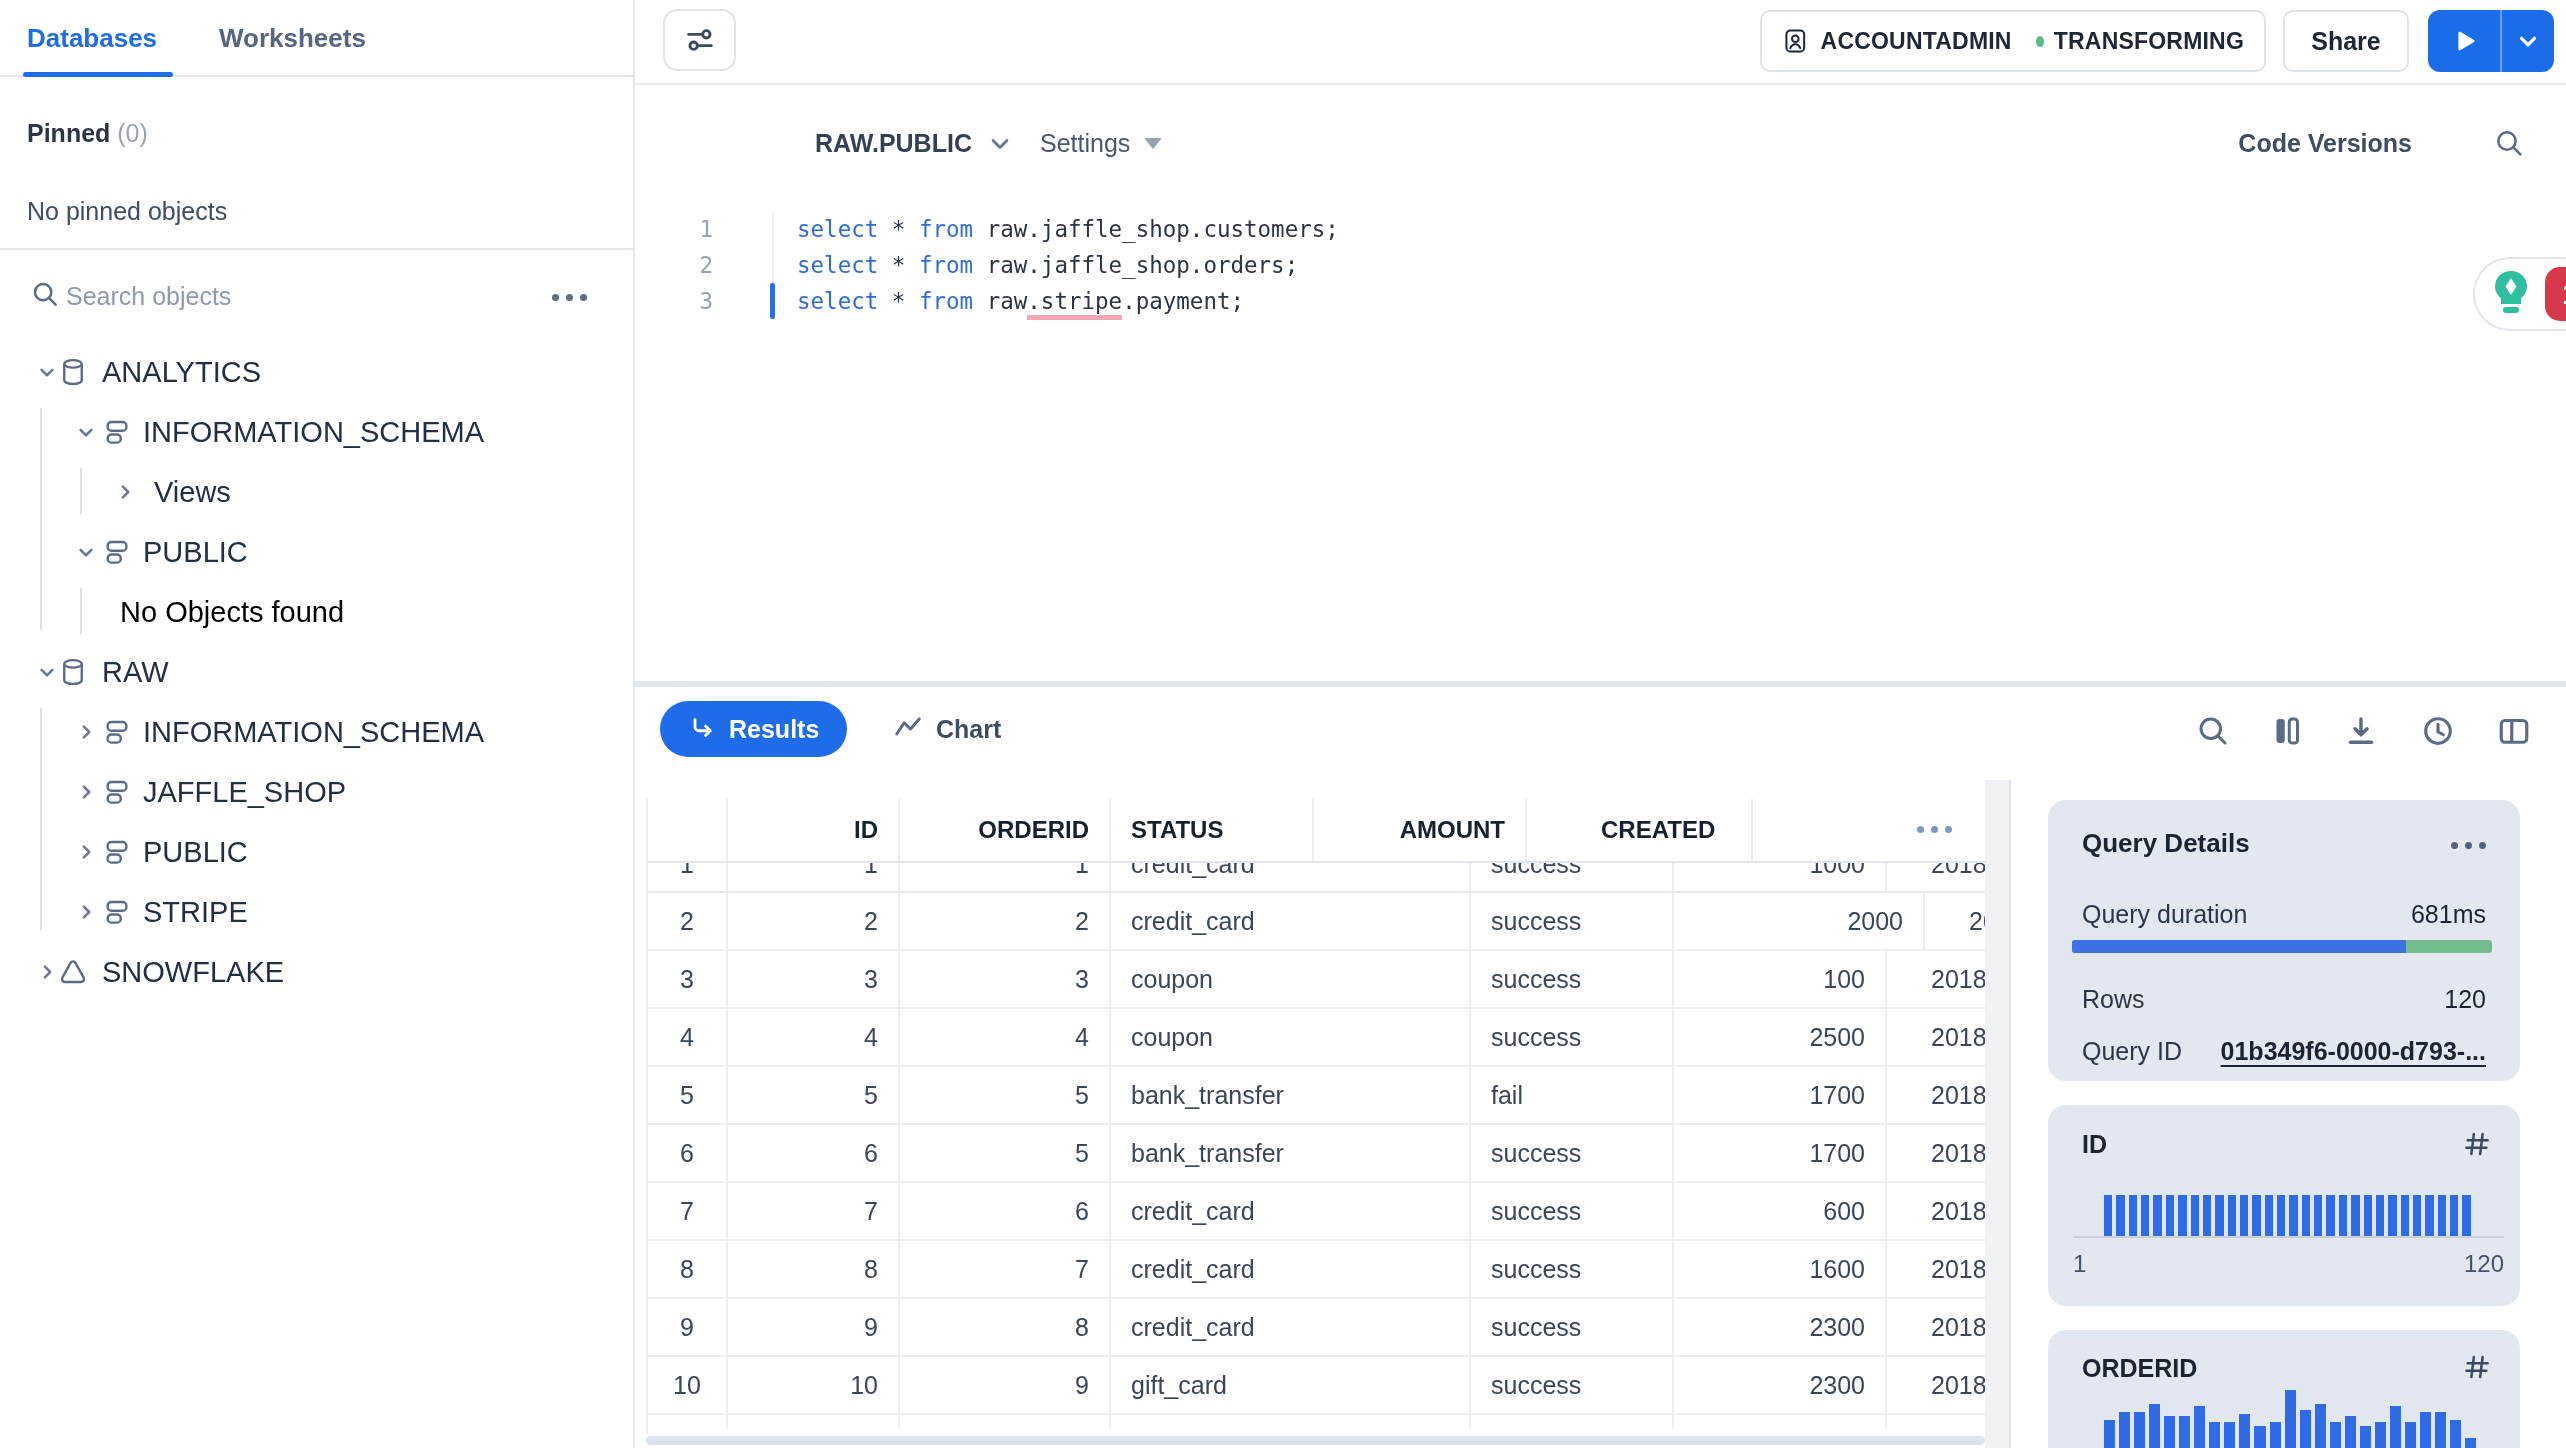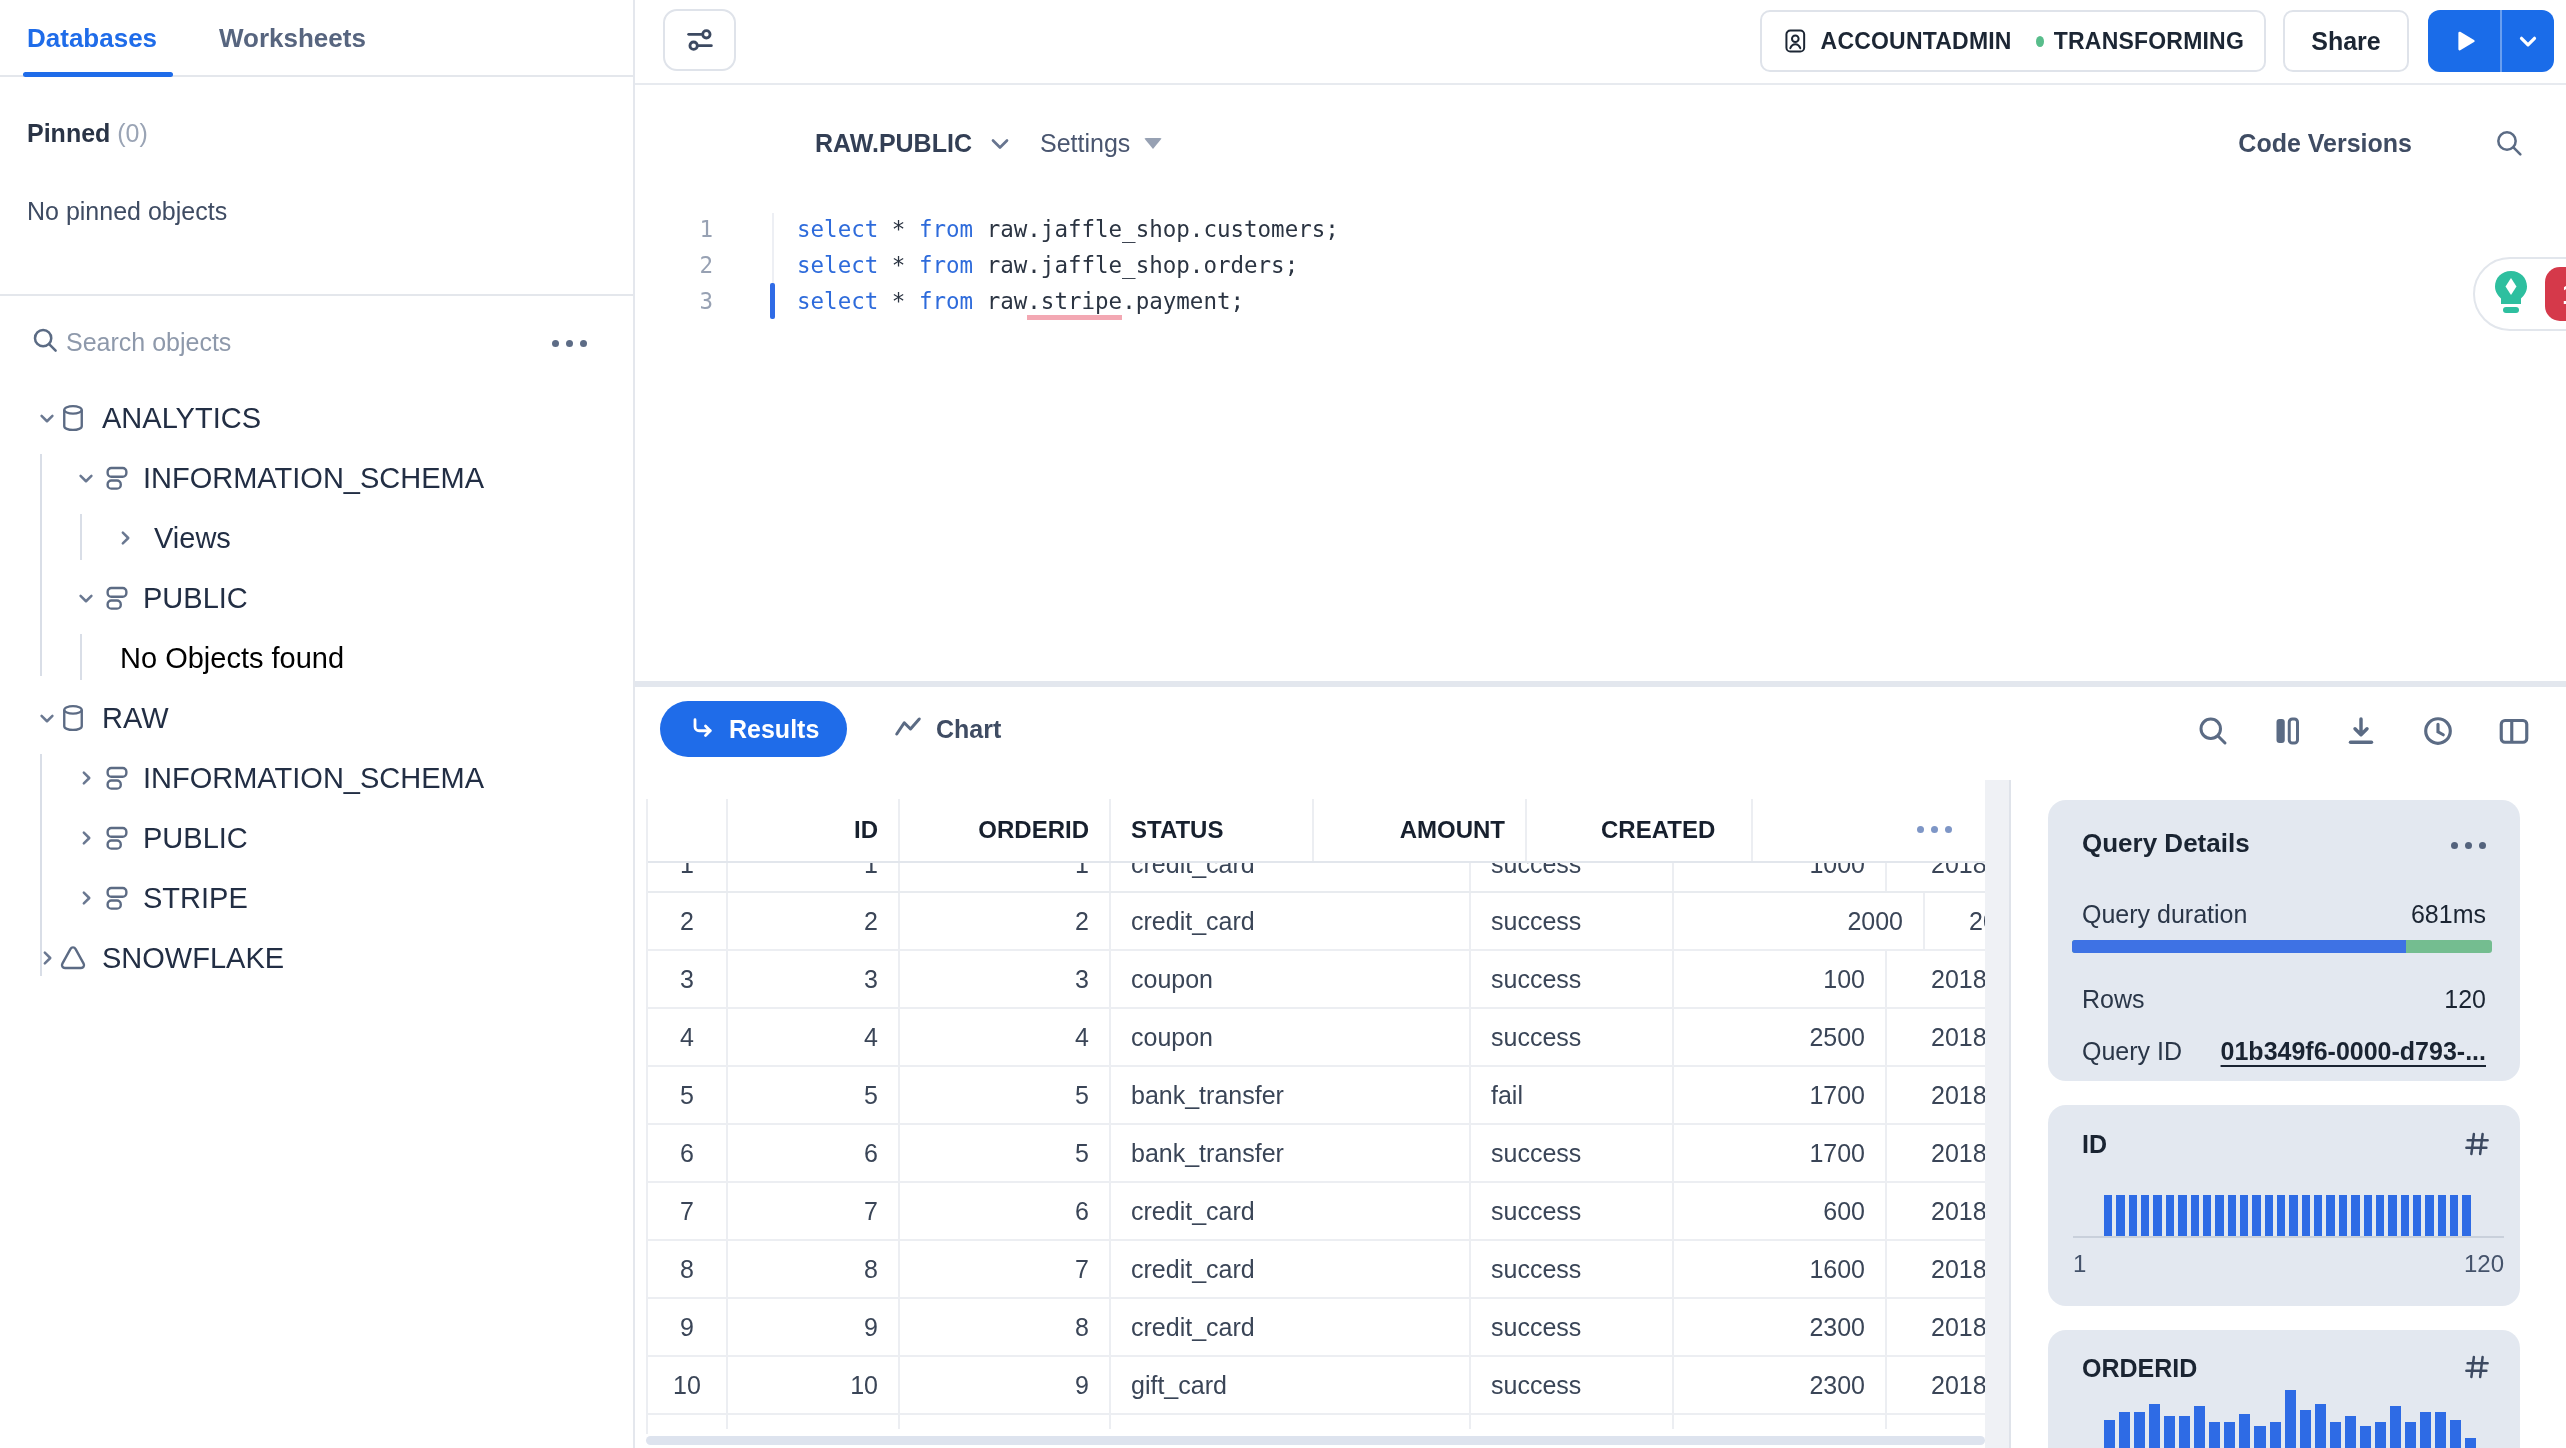--- a/index.html
+++ b/index.html
@@ -6,21 +6,21 @@
   html,body { width:2566px; height:1448px; overflow:hidden; background:#fff;
     font-family:"Liberation Sans",sans-serif; color:#1c2634; }
 
   
   .sidebar { position:absolute; left:0; top:0; width:635px; height:1448px;
     border-right:2px solid #e4e7ed; background:#fff; }
   .side-tabs { position:relative; height:77px; border-bottom:2px solid #e4e7ec; }
   .tab-db { position:absolute; left:27px; top:23px; font-size:26px; font-weight:700; color:#1f6ce9; cursor:pointer; }
   .tab-ws { position:absolute; left:219px; top:23px; font-size:26px; font-weight:600; color:#57657f; cursor:pointer; }
   .tab-underline { position:absolute; left:23px; bottom:-2px; width:150px; height:5px; background:#1f6ce9; border-radius:3px; }
-  .pinned-sec { position:relative; height:219px; border-bottom:2px solid #e4e7ec; }
+  .pinned-sec { position:relative; height:173px; border-bottom:2px solid #e4e7ec; }
   .pinned-title { position:absolute; left:27px; top:42px; font-size:25px; font-weight:700; color:#2a3446; }
   .pinned-count { color:#9aa4b5; font-weight:400; }
   .pinned-empty { position:absolute; left:27px; top:120px; font-size:25px; color:#3f4c63; }
   .search-row { position:relative; height:92px; }
   .search-ic { position:absolute; left:30px; top:29px; }
   .search-ph { position:absolute; left:66px; top:32px; font-size:25px; color:#8e99ab; }
   .dots { display:flex; gap:7px; }
   .dots i { width:7px; height:7px; border-radius:50%; background:#5d6c86; }
   .side-more { position:absolute; left:552px; top:44px; cursor:pointer; }
   .tree { position:relative; }
@@ -228,20 +228,34 @@
             <polyline points="10,7 15,12 10,17"></polyline>
           </svg>
         </span>
         <span class="t-ic" style="left: 102px;">
           <svg width="30" height="30" viewBox="0 0 24 24" fill="none" stroke="#5c6b84" stroke-width="1.9">
             <rect x="4.5" y="4" width="15" height="7" rx="3"></rect>
             <rect x="4.5" y="14" width="10.5" height="6.5" rx="3"></rect>
           </svg>
         </span>
         <span class="t-lb" style="left: 143px;">INFORMATION_SCHEMA</span>
+      </div>
+      <div class="tree-row">
+        <span class="t-ch" style="left: 73px;">
+          <svg width="26" height="26" viewBox="0 0 24 24" fill="none" stroke="#6a7891" stroke-width="2.3" stroke-linecap="round" stroke-linejoin="round">
+            <polyline points="10,7 15,12 10,17"></polyline>
+          </svg>
+        </span>
+        <span class="t-ic" style="left: 102px;">
+          <svg width="30" height="30" viewBox="0 0 24 24" fill="none" stroke="#5c6b84" stroke-width="1.9">
+            <rect x="4.5" y="4" width="15" height="7" rx="3"></rect>
+            <rect x="4.5" y="14" width="10.5" height="6.5" rx="3"></rect>
+          </svg>
+        </span>
+        <span class="t-lb" style="left: 143px;">JAFFLE_SHOP</span>
       </div>
       <div class="tree-row">
         <span class="t-ch" style="left: 73px;">
           <svg width="26" height="26" viewBox="0 0 24 24" fill="none" stroke="#6a7891" stroke-width="2.3" stroke-linecap="round" stroke-linejoin="round">
             <polyline points="10,7 15,12 10,17"></polyline>
           </svg>
         </span>
         <span class="t-ic" style="left: 102px;">
           <svg width="30" height="30" viewBox="0 0 24 24" fill="none" stroke="#5c6b84" stroke-width="1.9">
             <rect x="4.5" y="4" width="15" height="7" rx="3"></rect>

